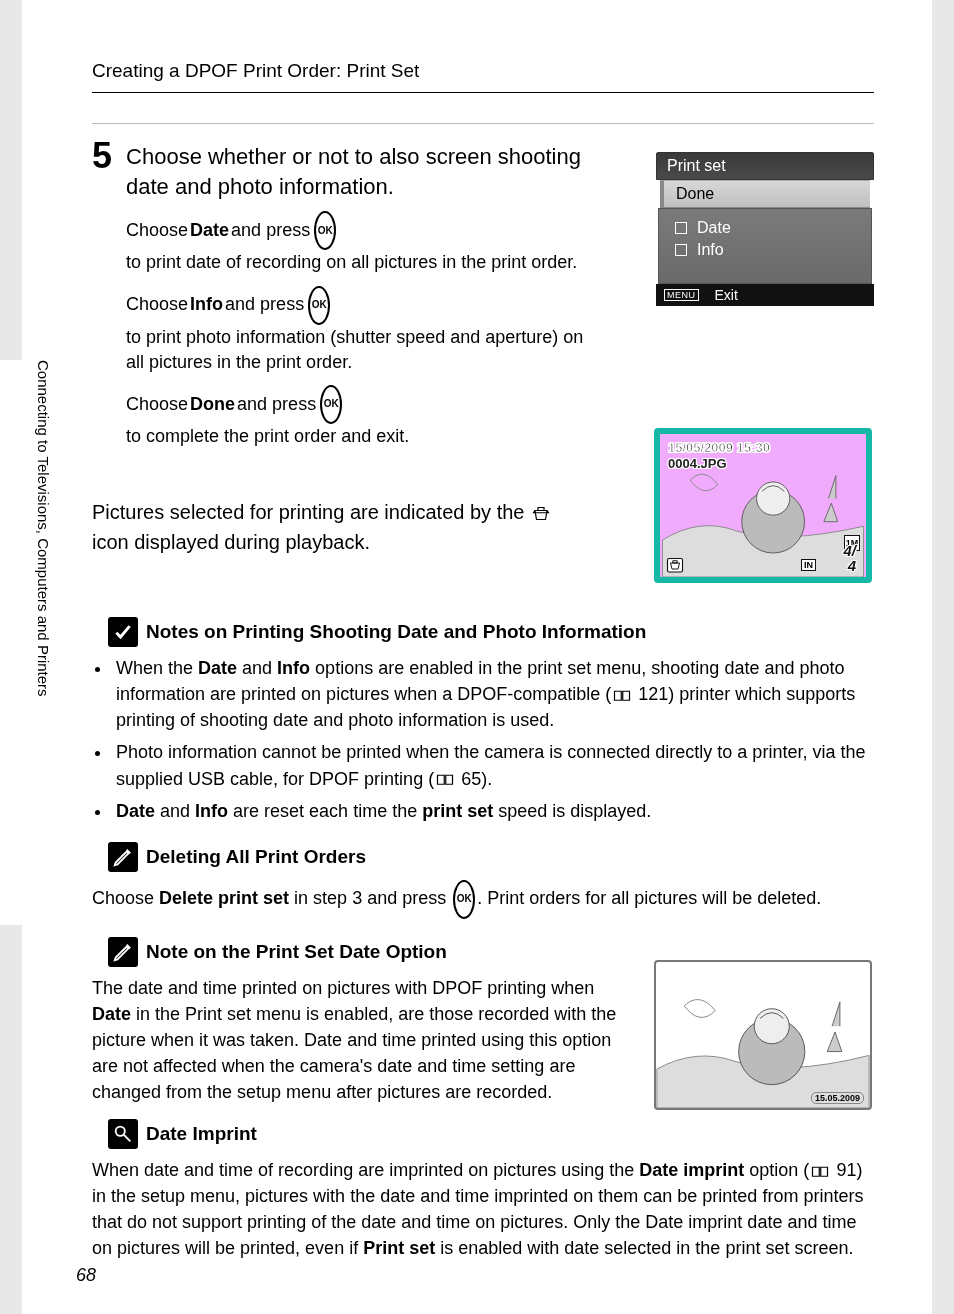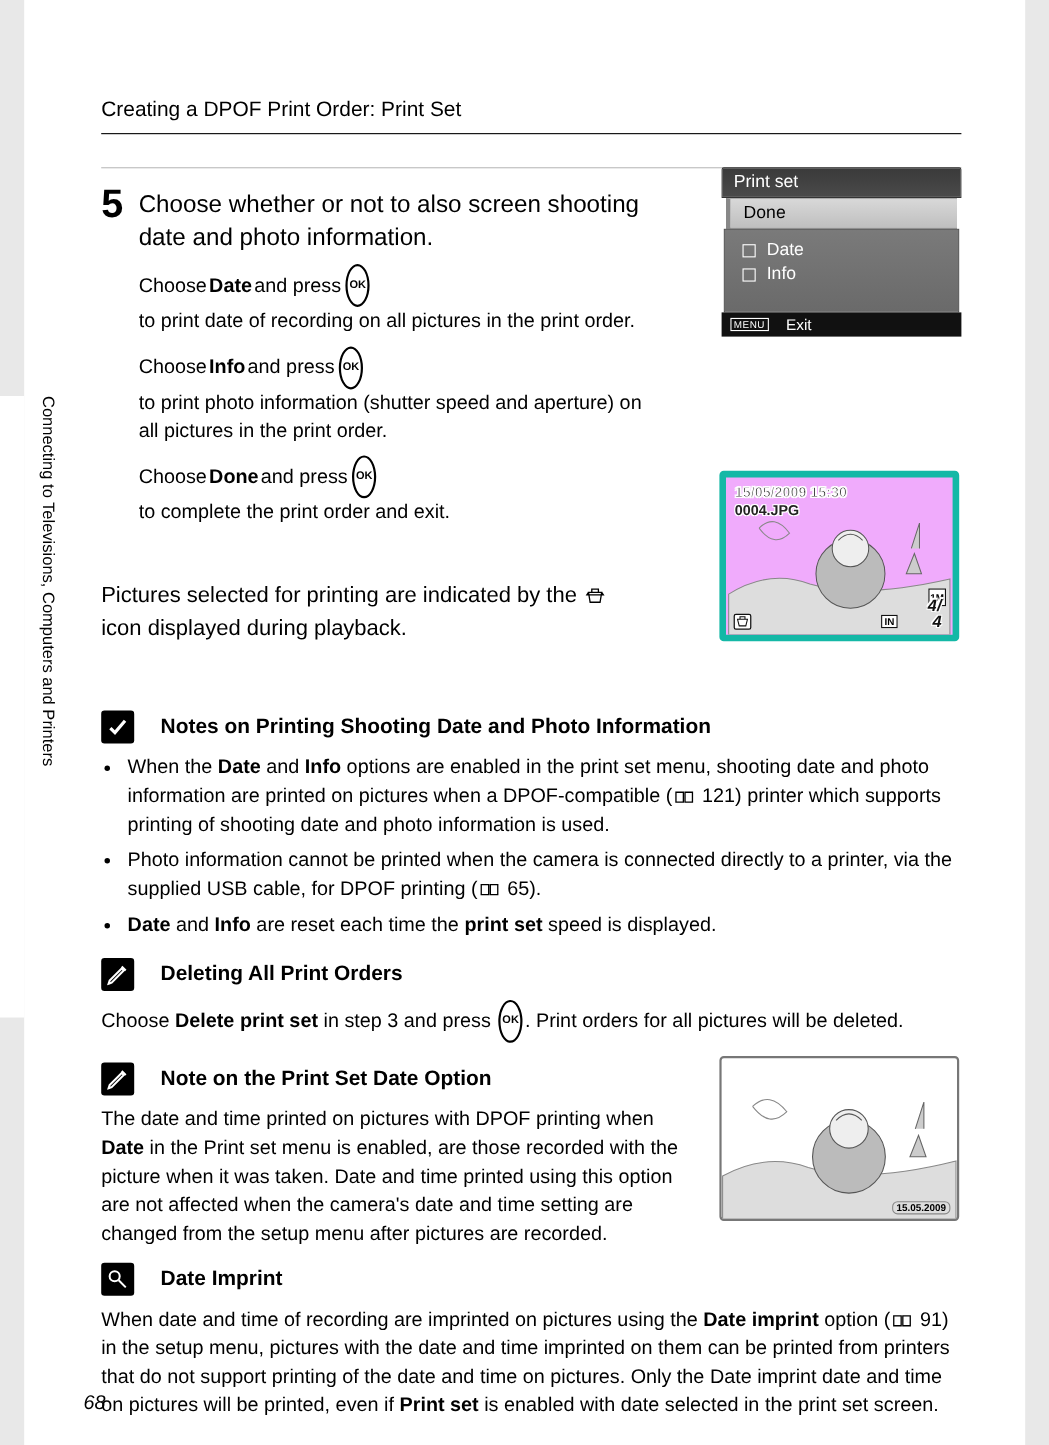--- a/index.html
+++ b/index.html
@@ -1,18 +1,18 @@
 <!DOCTYPE html>
 <html><head>
 <meta charset="utf-8">
 <style>
   * { margin: 0; padding: 0; box-sizing: border-box; }
   body { font-family: Arial, Helvetica, sans-serif; background: #e8e8e8; width: 954px; height: 1314px; position: relative; color: #000; }
   .page { position: absolute; left: 22px; top: 0; width: 910px; height: 1314px; background: #fff; padding: 60px 58px 60px 70px; }
-  .page-header { font-size: 19px; padding-bottom: 10px; border-bottom: 1px solid #000; margin-bottom: 30px; margin-top: 29px; }
+  .page-header { font-size: 19px; padding-bottom: 10px; border-bottom: 1px solid #000; margin-bottom: 30px; }
   hr.sep { border: none; border-top: 1px solid #bbb; margin: 0 0 18px 0; }
   .step-row { display: flex; align-items: flex-start; gap: 14px; }
   .step-num { font-size: 36px; font-weight: bold; line-height: 1; margin-top: -4px; }
   .step-body { flex: 1; }
   .step-title { font-size: 22px; line-height: 1.35; margin-bottom: 10px; width: 470px; }
   .step-para { font-size: 18px; line-height: 1.4; margin: 4px 0 10px 0; width: 460px; display: flex; flex-wrap: wrap; align-items: center; gap: 0 2px; }
   .b { font-weight: bold; }
   .ok-icon { display: inline-flex; align-items: center; justify-content: center; width: 22px; height: 39px; border: 2.2px solid #000; border-radius: 50%; font-size: 10px; font-weight: bold; vertical-align: middle; margin: 0 2px; }
   .printer-icon { display:inline-block; width:18px; vertical-align:middle; margin:0 2px; }
   .book-icon { display:inline-block; width:18px; vertical-align:middle; margin: 0 2px; }
@@ -31,21 +31,21 @@
   .lcd-date { position:absolute; top:6px; left:8px; font-family: Arial; font-weight:bold; font-size:13px; color:#222; -webkit-text-stroke:1px #fff; text-shadow: -1px -1px 0 #fff,1px -1px 0 #fff,-1px 1px 0 #fff,1px 1px 0 #fff; }
   .lcd-file { position:absolute; top:22px; left:8px; font-family: Arial; font-weight:bold; font-size:13px; color:#222; text-shadow: -1px -1px 0 #fff,1px -1px 0 #fff,-1px 1px 0 #fff,1px 1px 0 #fff; }
   .lcd-count { position:absolute; bottom:4px; right:10px; font-family: Arial; font-weight:bold; font-size:15px; font-style:italic; color:#111; text-align:right; line-height:1; text-shadow: -1px -1px 0 #fff,1px -1px 0 #fff,-1px 1px 0 #fff,1px 1px 0 #fff; }
   .res-badge { position:absolute; bottom:26px; right:6px; width:16px; height:16px; border:1.5px solid #111; font-size:9px; font-weight:bold; display:flex; align-items:center; justify-content:center; background:#fff; }
   .print-order-badge { position:absolute; bottom:4px; left:6px; width:18px; }
   .in-badge { position:absolute; bottom:6px; right:50px; font-size:9px; font-weight:bold; border:1px solid #111; padding:0 2px; background:#fff; }
   .sidebar { position: absolute; left: 0; top: 360px; width: 22px; height: 430px; background: #fff; }
   .sidebar-text { transform: rotate(90deg); transform-origin: 0 0; position:absolute; left:52px; top:360px; font-size:15px; white-space:nowrap; width:430px; }
   .tab { position:absolute; left:0; top:790px; width:22px; height:135px; background:#fff; }
   .subsection { margin-top: 35px; }
-  .sub-head { display:flex; align-items:center; gap:24px; margin-bottom:8px; }
+  .sub-head { display:flex; align-items:center; gap:8px; margin-bottom:8px;margin-left:16px; }
   .sub-title { font-size:19px; font-weight:bold; }
   .icon-box { width:30px; height:30px; background:#000; color:#fff; display:flex; align-items:center; justify-content:center; border-radius:3px; }
   .check-svg { width:20px; height:20px; }
   .pencil-svg { width:22px; height:22px; fill:#fff; }
   .bulb-svg { width:22px; height:22px; fill:#fff; }
   .bullets { margin: 6px 0 0 6px; }
   .bullets li { font-size:18px; line-height:1.45; margin:6px 0; padding-left:4px; list-style-type:disc; margin-left:14px; }
   .sec-text { font-size:18px; line-height:1.45; margin-top:6px; }
   .sec-text-narrow { width:530px; }
   .lcd2-wrap { position:absolute; right:60px; top:960px; width:218px; height:150px; border:2px solid #777; border-radius:4px; background:#fff; }

